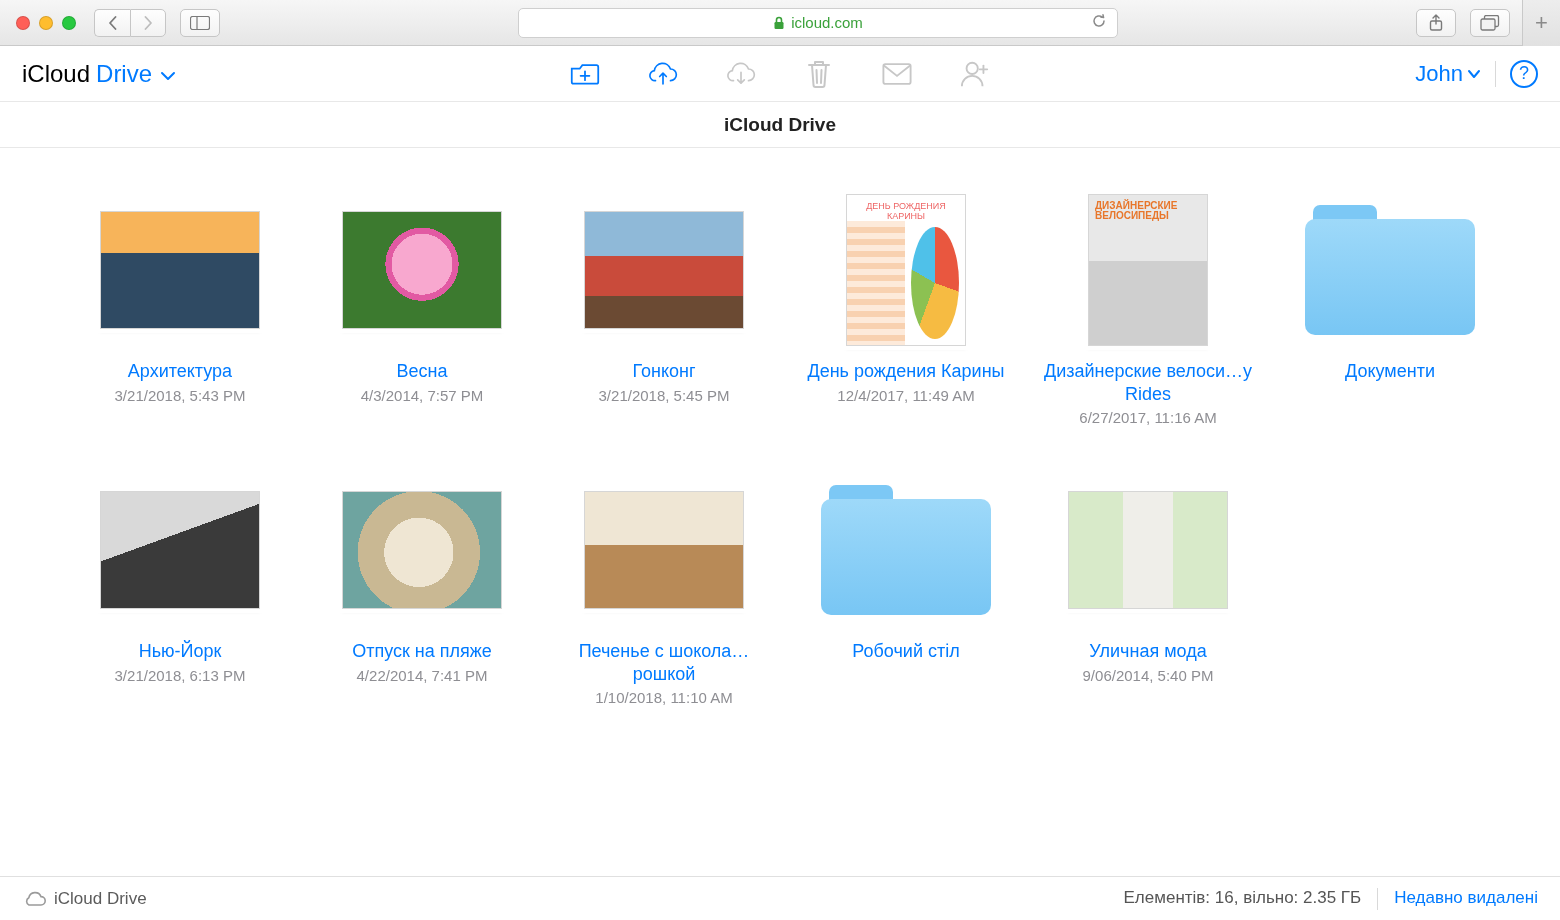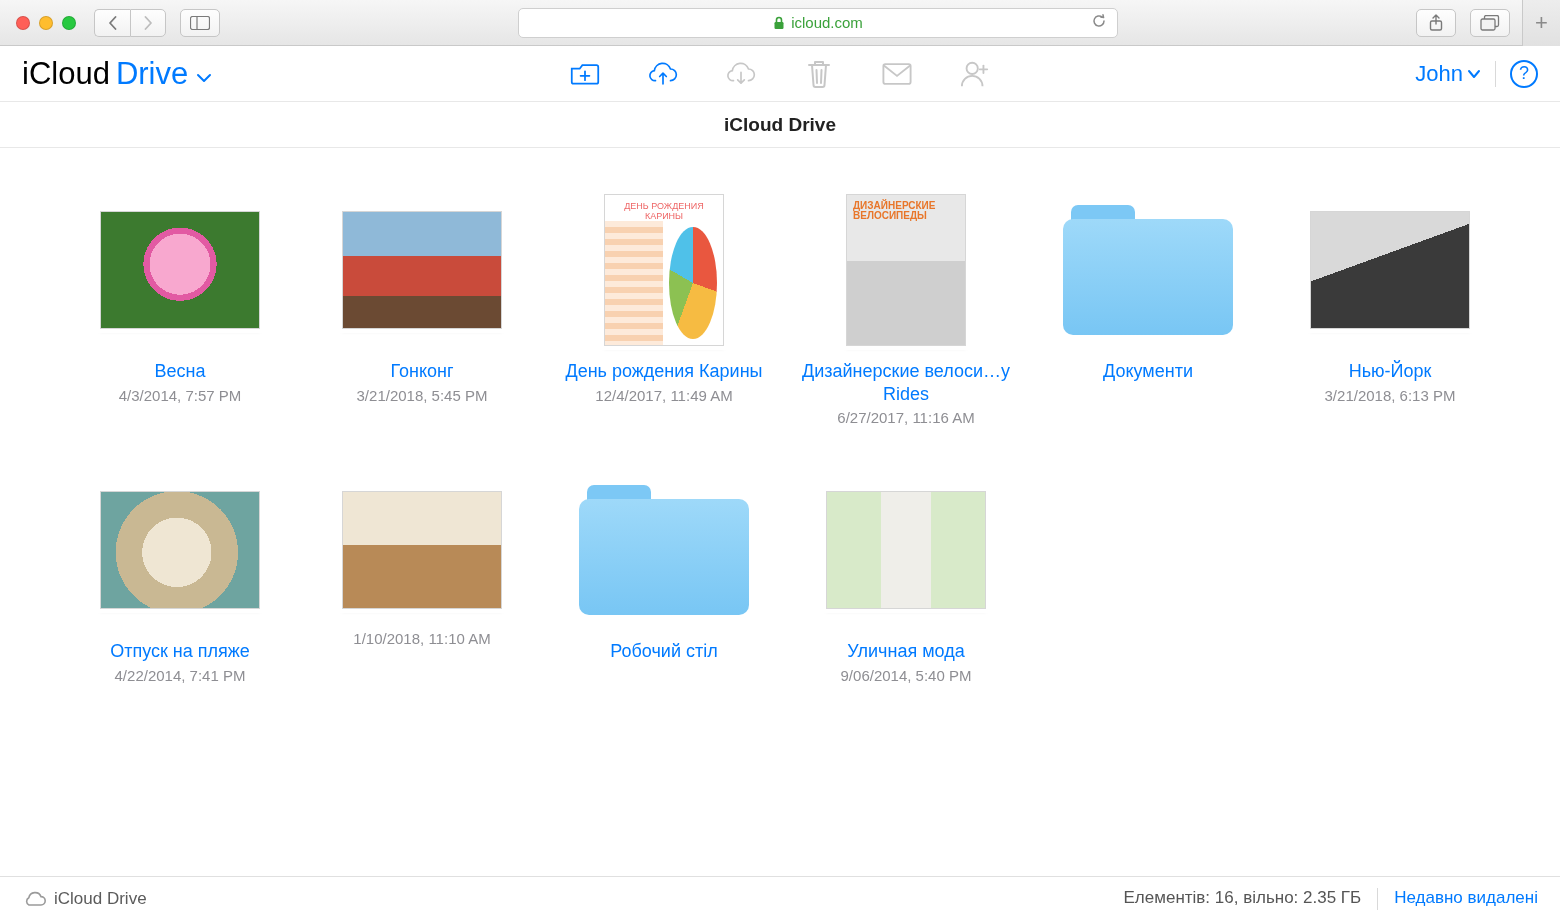--- a/index.html
+++ b/index.html
@@ -36,21 +36,21 @@
   .new-tab{
     width:38px; height:46px; display:flex; align-items:center; justify-content:center;
     border-left:1px solid #c9c9c9; background:linear-gradient(#ededed,#e1e1e1); color:#8a8a8a; font-size:22px;
     margin-left:8px; margin-right:-10px;
   }
   
   .app-toolbar{
     height:56px; display:flex; align-items:center; padding:0 22px; border-bottom:1px solid #e8e8e8;
     position:relative; background:#fff;
   }
-  .brand{ font-size:31px; font-weight:500; display:flex; align-items:baseline; gap:4px; }
+  .brand{ font-size:24px; font-weight:500; display:flex; align-items:baseline; gap:4px; }
   .brand .b1{ color:#000; }
   .brand .b2{ color:#007aff; font-weight:400; margin-left:2px;}
   .brand svg{ margin-left:4px; }
   .tool-icons{ position:absolute; left:50%; transform:translateX(-50%); display:flex; gap:48px; align-items:center; }
   .tool-icons .ic{ width:30px; height:30px; display:flex; align-items:center; justify-content:center; color:#bdbdbd; }
   .tool-icons .ic.active{ color:#007aff; }
   .right-user{ margin-left:auto; display:flex; align-items:center; gap:14px; }
   .user-drop{ color:#007aff; font-size:22px; display:flex; align-items:center; gap:4px;}
   .divider{ width:1px; height:26px; background:#d9d9d9; }
   .help-btn{ width:28px; height:28px; border:2px solid #007aff; border-radius:50%; color:#007aff; font-size:18px; display:flex; align-items:center; justify-content:center; }
@@ -238,20 +238,29 @@
 
 <div class="loc-header">
   <span>iCloud Drive</span>
 </div>
 
 <div class="grid-area">
   <div class="grid" id="grid">
       <div class="item">
         <div class="thumb">
           <div class="thumb-inner landscape">
+            <div class="fill t-arch"></div>
+          </div>
+        </div>
+        <div class="fname">Архитектура</div>
+        <div class="fdate">3/21/2018, 5:43 PM</div>
+      </div>
+      <div class="item">
+        <div class="thumb">
+          <div class="thumb-inner landscape">
             <div class="fill t-flower"></div>
           </div>
         </div>
         <div class="fname">Весна</div>
         <div class="fdate">4/3/2014, 7:57 PM</div>
       </div>
       <div class="item">
         <div class="thumb">
           <div class="thumb-inner landscape">
             <div class="fill t-hk"></div>
@@ -312,20 +321,21 @@
         </div>
         <div class="fname">Отпуск на пляже</div>
         <div class="fdate">4/22/2014, 7:41 PM</div>
       </div>
       <div class="item">
         <div class="thumb">
           <div class="thumb-inner landscape">
             <div class="fill t-cookie"></div>
           </div>
         </div>
+        <div class="fname">Печенье с шокола…рошкой</div>
         <div class="fdate">1/10/2018, 11:10 AM</div>
       </div>
       <div class="item">
         <div class="thumb">
           <div class="folder-shape">
             <div class="folder-tab"></div>
             <div class="folder-body"></div>
           </div>
         </div>
         <div class="fname">Робочий стіл</div>

